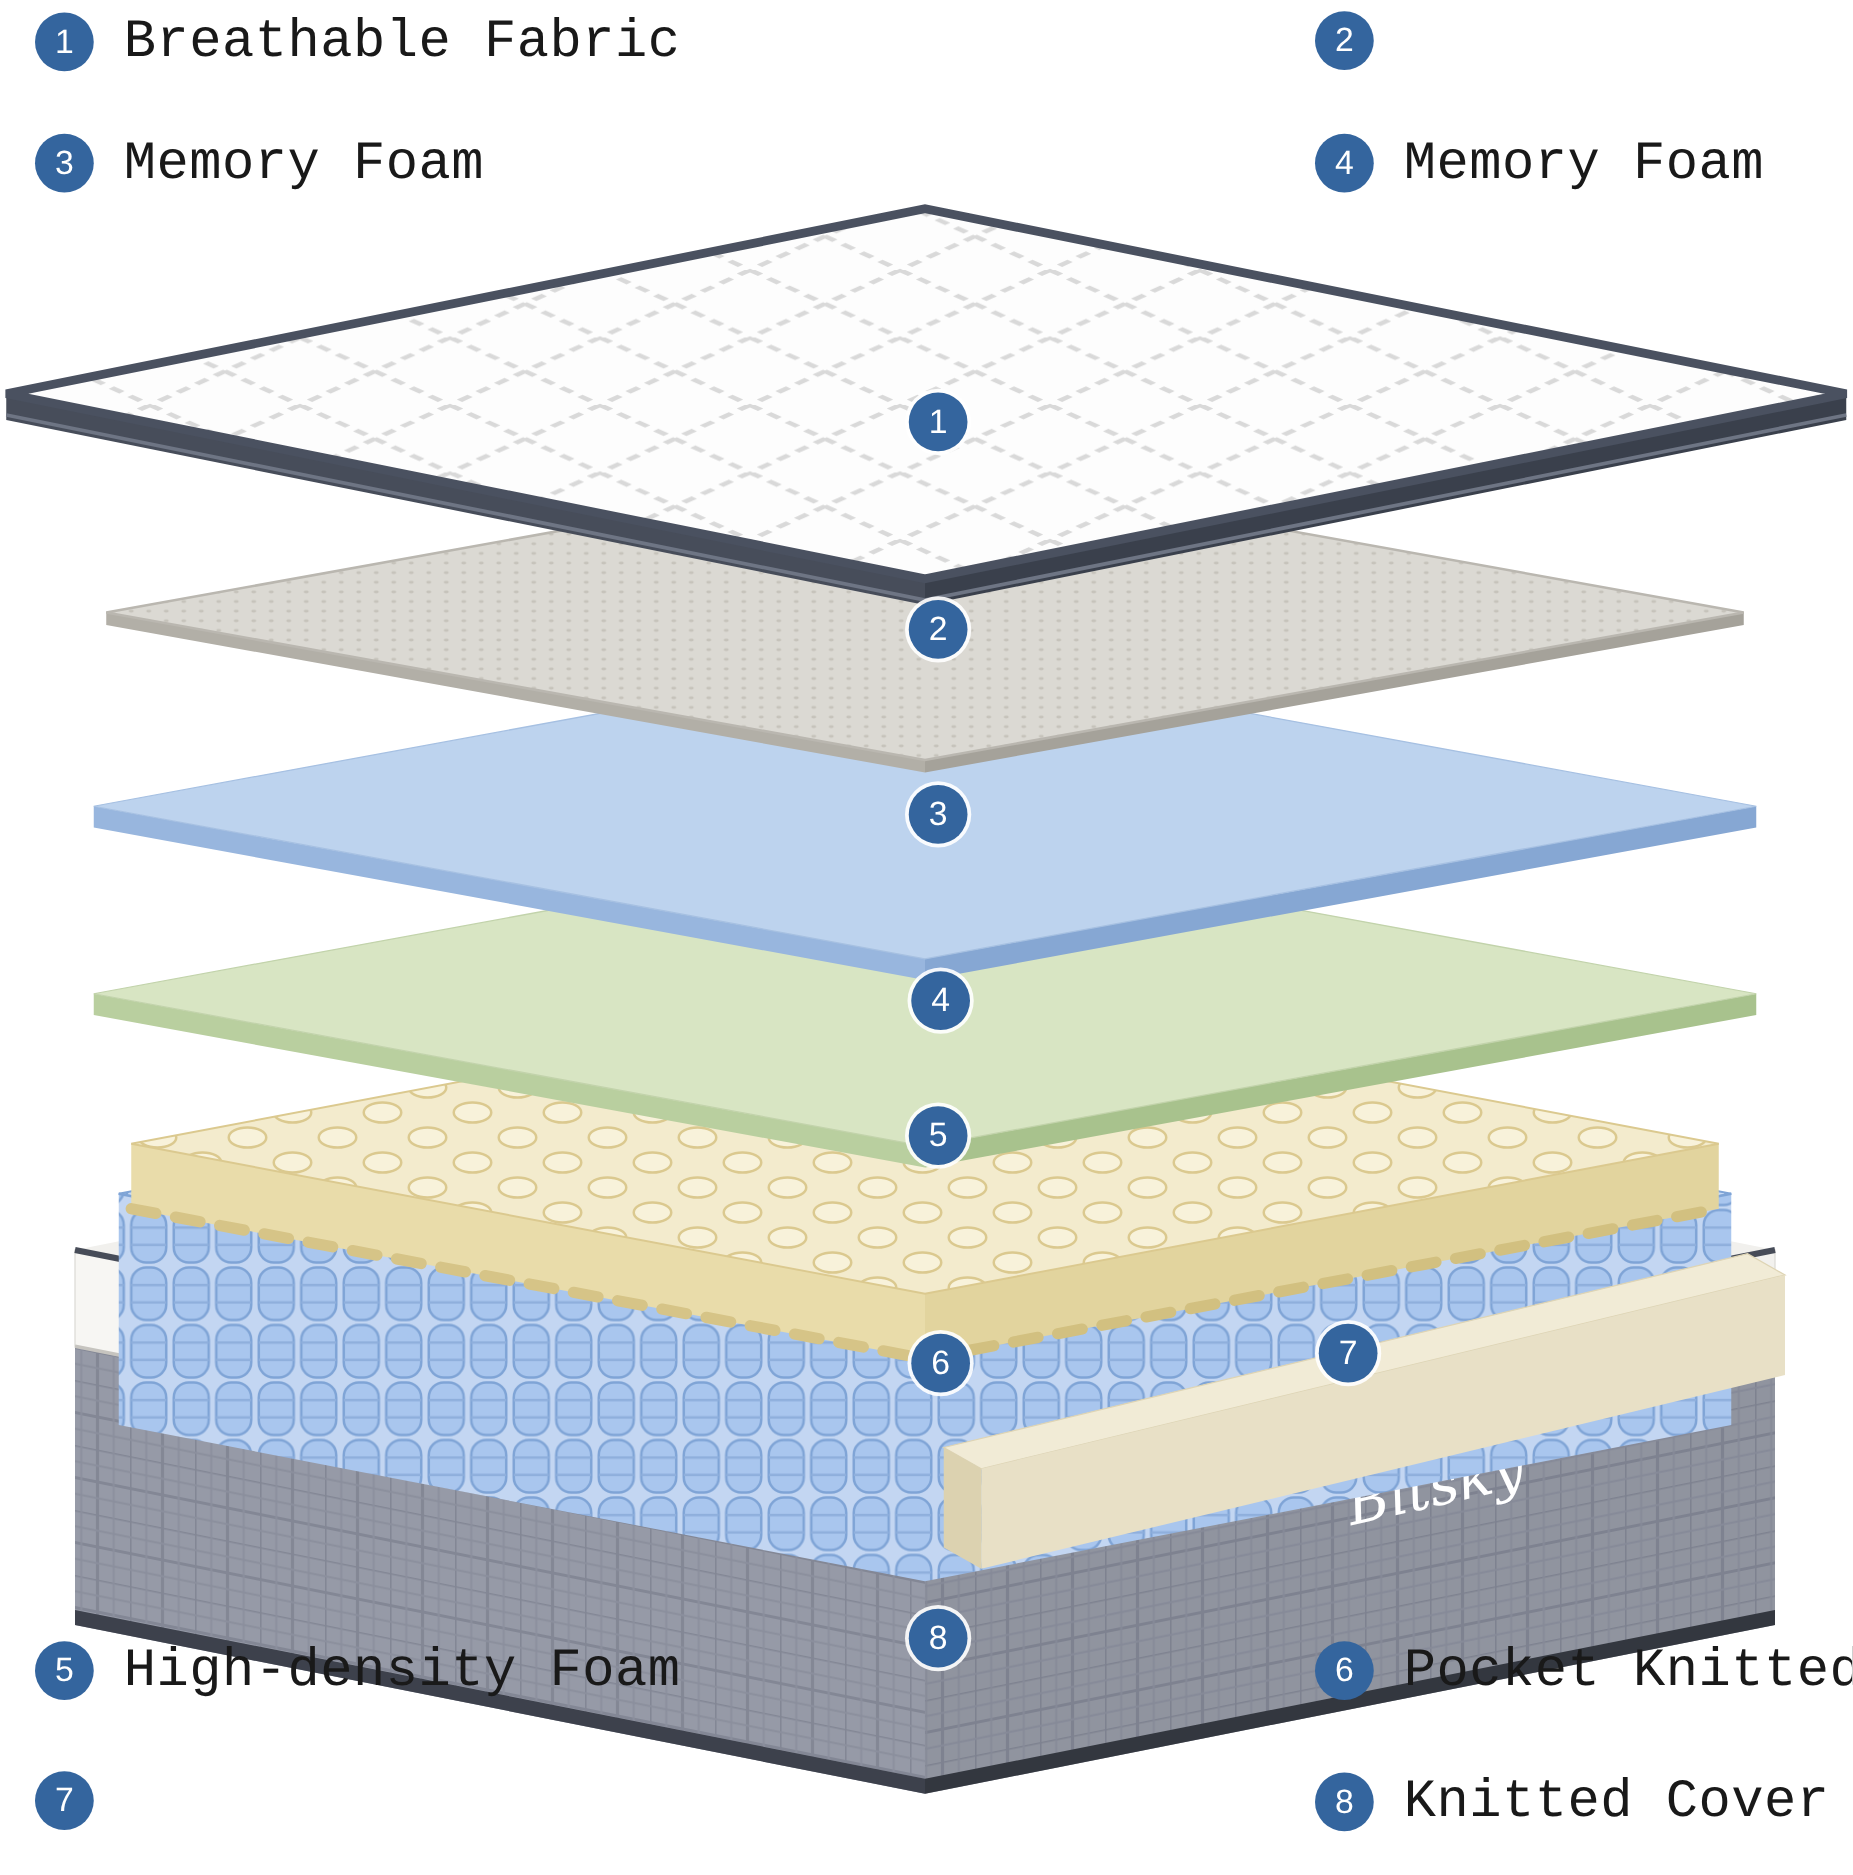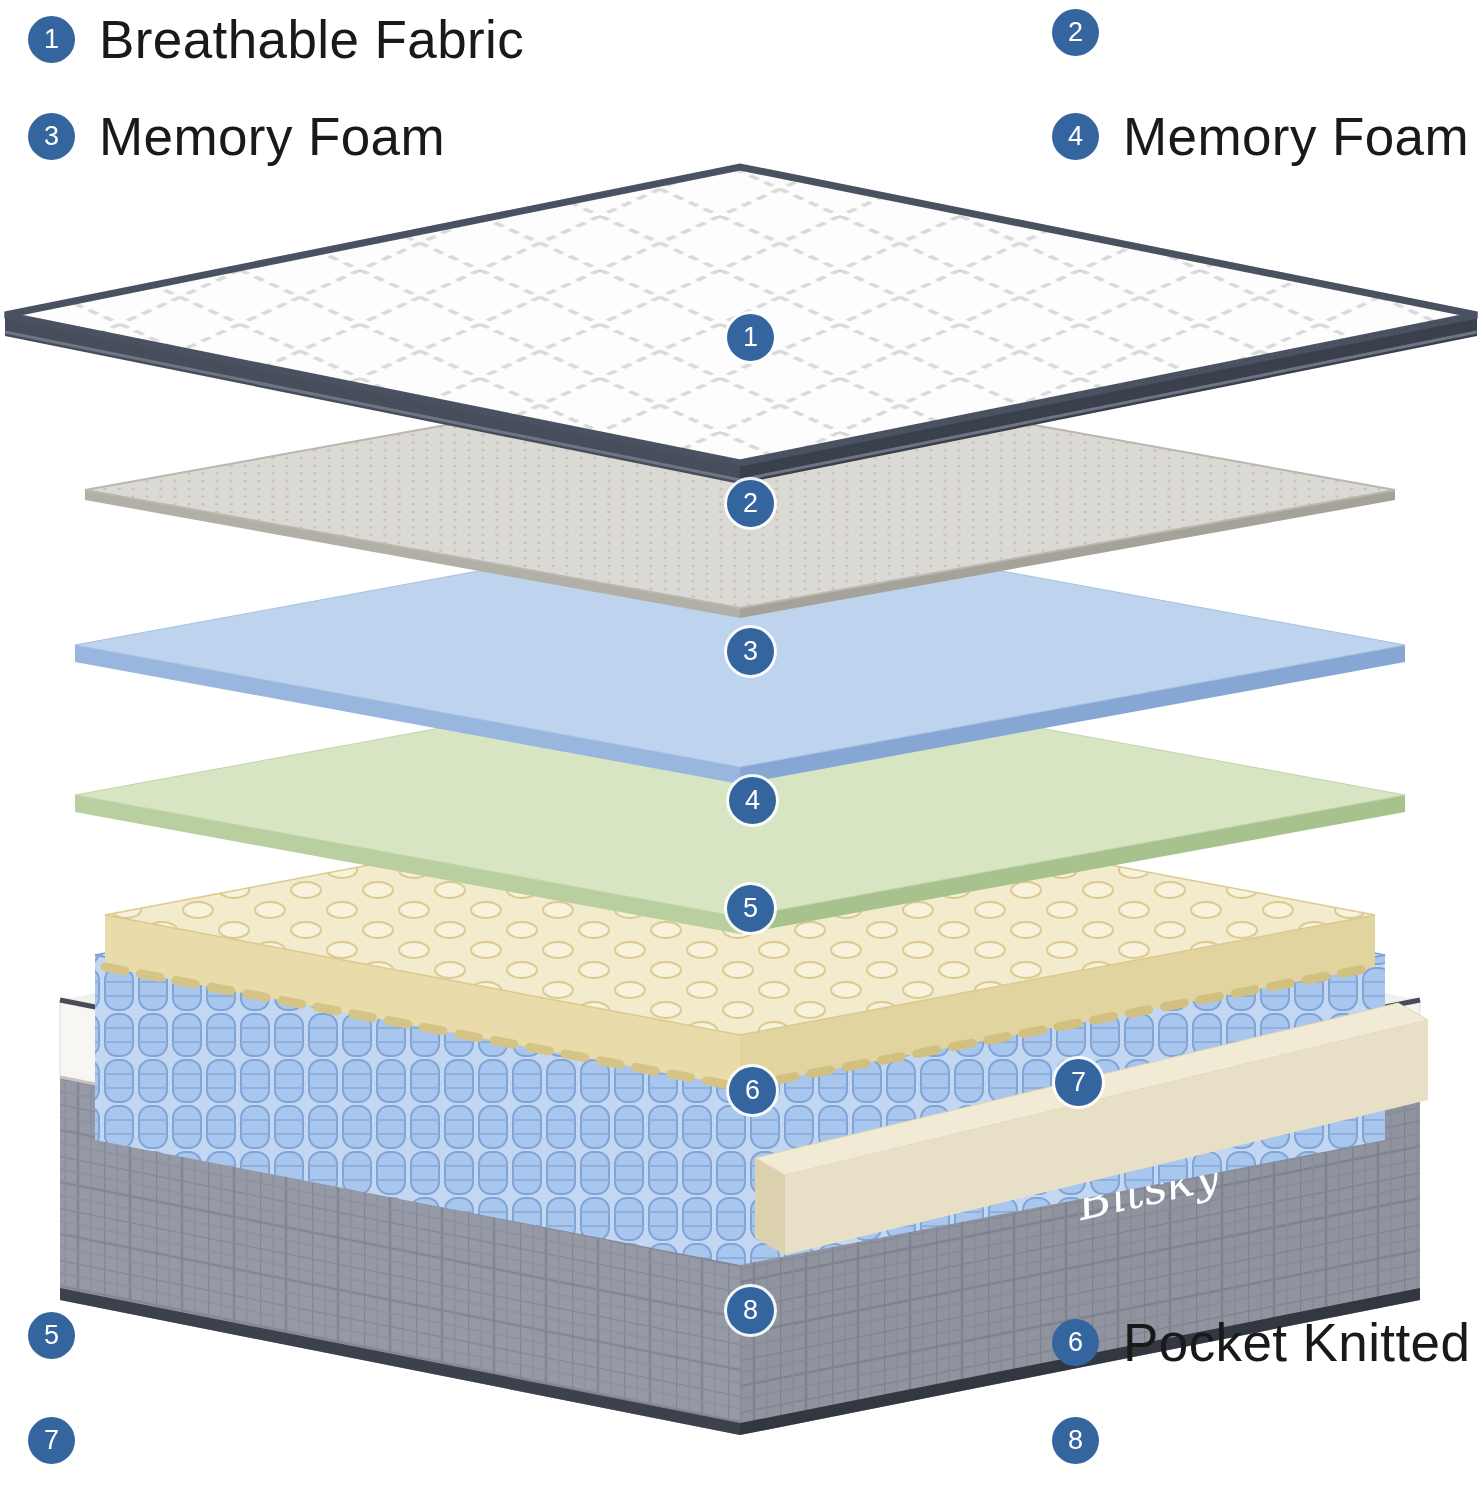--- a/index.html
+++ b/index.html
@@ -29,23 +29,24 @@
     white-space:nowrap;
   }
   .lbl .badge{
     flex:0 0 auto;
     width:47px;height:47px;border-radius:50%;
     background:#34659e;color:#ffffff;
     font:500 27px/47px "Liberation Sans",sans-serif;
     text-align:center;
   }
   .lbl .txt{
-    font-size:53px;
+    font-size:43px;
     color:#191919;
     letter-spacing:0.4px;
+    font-family:Liberation Mono, monospace;
   }
 </style>
 </head>
 <body>
 
 <div class="canvas">
 
   <svg class="diagram" width="1482" height="1500" viewBox="0 0 1482 1500">
     <defs>
       <pattern id="quilt" width="120" height="120" patternUnits="userSpaceOnUse" patternTransform="scale(1,0.45)">
@@ -170,25 +171,27 @@
   <div class="lbl" style="left:28px;top:106px">
     <span class="badge">3</span>
     <span class="txt">Memory Foam</span>
   </div>
   <div class="lbl" style="left:1052px;top:106px">
     <span class="badge">4</span>
     <span class="txt">Memory Foam</span>
   </div>
   <div class="lbl" style="left:28px;top:1312px">
     <span class="badge">5</span>
+    <span class="txt">High-density Foam</span>
   </div>
   <div class="lbl" style="left:1052px;top:1312px">
     <span class="badge">6</span>
     <span class="txt">Pocket Knitted</span>
   </div>
   <div class="lbl" style="left:28px;top:1417px">
     <span class="badge">7</span>
   </div>
   <div class="lbl" style="left:1052px;top:1417px">
     <span class="badge">8</span>
+    <span class="txt">Knitted Cover</span>
   </div>
 
 </div>
 
 </body></html>

